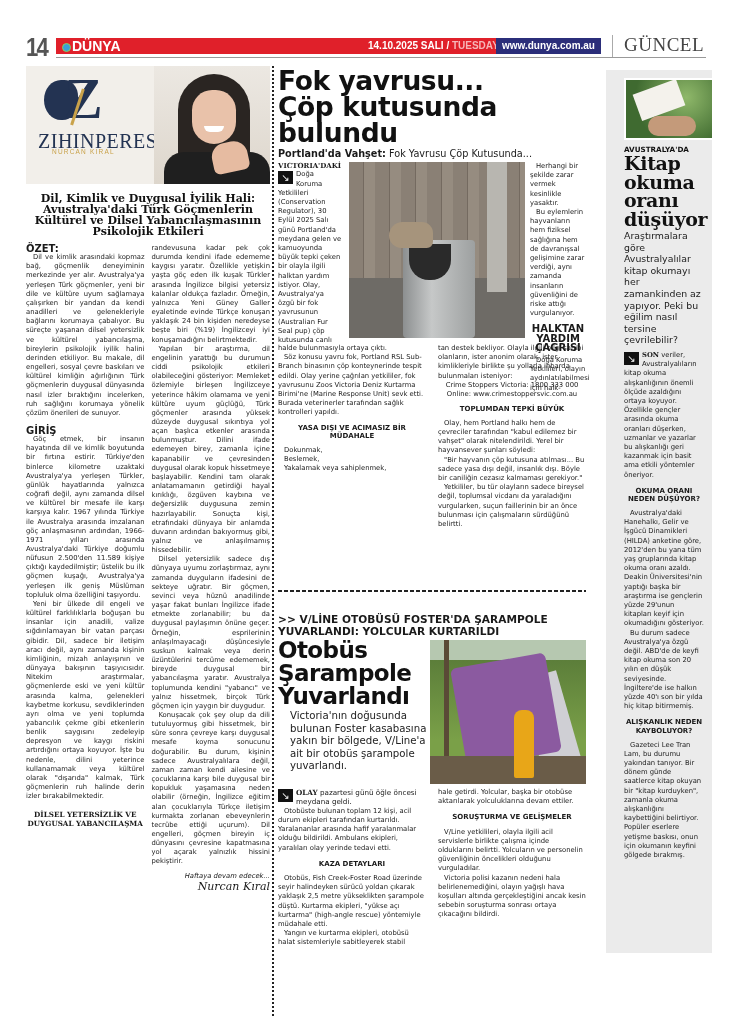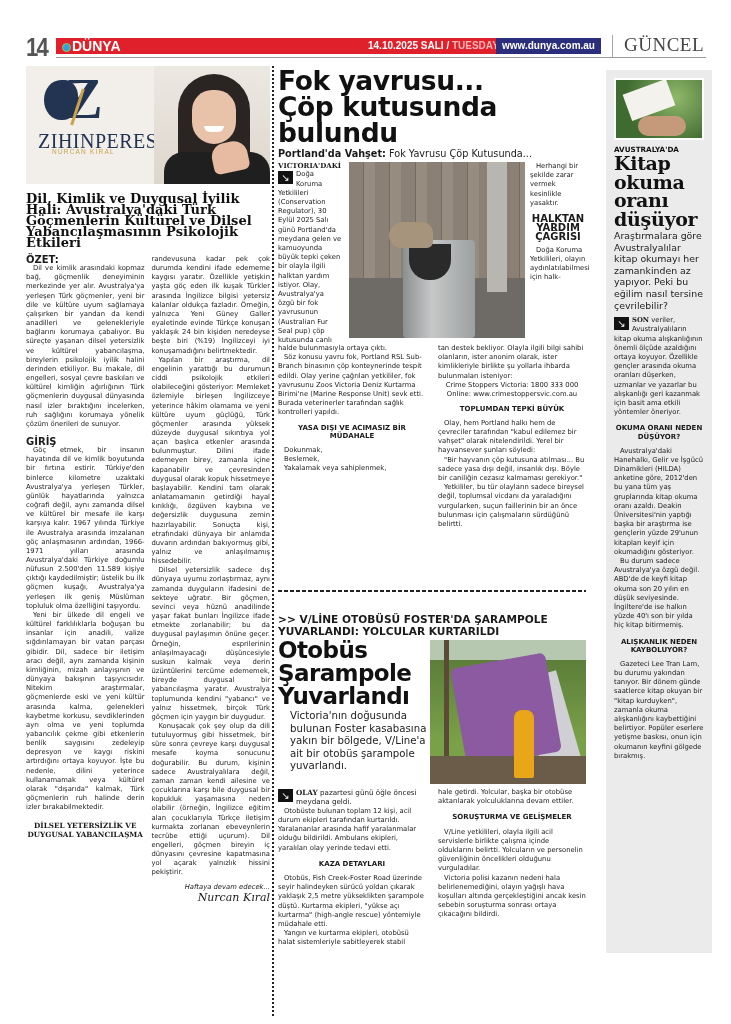--- a/index.html
+++ b/index.html
@@ -27,21 +27,21 @@
   .logo-letter { position: absolute; left: 24px; top: -4px; font-family: "Liberation Serif", serif; font-size: 58px; font-weight: bold; color: #233352; line-height: 58px; }
   .logo-pen { position: absolute; left: 36px; top: 14px; width: 3px; height: 38px; background: #c9a24a; transform: rotate(18deg); }
   .logo-name { position: absolute; left: 12px; top: 64px; font-family: "Liberation Serif", serif; font-size: 20px; color: #233352; letter-spacing: 0.5px; }
   .logo-sub { position: absolute; left: 26px; top: 82px; font-family: "Liberation Sans", sans-serif; font-size: 6.5px; color: #c9a24a; letter-spacing: 1.2px; }
   .portrait { position: absolute; left: 128px; top: 0; width: 116px; height: 118px; background: linear-gradient(180deg, #ece8e2 0%, #ddd6cc 100%); }
   .hijab { position: absolute; left: 24px; top: 8px; width: 72px; height: 96px; background: #2a2522; border-radius: 40px 40px 20px 20px; }
   .face { position: absolute; left: 38px; top: 24px; width: 44px; height: 54px; background: #e9c2aa; border-radius: 22px 22px 24px 24px; }
   .smile { position: absolute; left: 50px; top: 60px; width: 20px; height: 6px; background: #fff; border-radius: 0 0 10px 10px; }
   .jacket { position: absolute; left: 10px; top: 86px; width: 106px; height: 40px; background: #1f1f1f; border-radius: 20px 20px 0 0; }
   .hands { position: absolute; left: 58px; top: 76px; width: 36px; height: 30px; background: #e6bba1; border-radius: 14px 14px 6px 6px; transform: rotate(-12deg); }
-  .left-title { margin-top: 9px; font-family: "DejaVu Serif", serif; font-weight: bold; font-size: 13px; line-height: 11px; color: #111; }
+  .left-title { margin-top: 9px; font-family: "DejaVu Serif", serif; font-weight: bold; font-size: 11px; line-height: 11px; text-align: center; color: #111; }
   .cols2 { display: flex; gap: 7px; margin-top: 7px; }
   .col { flex: 1; font-family: "DejaVu Sans", sans-serif; font-size: 6.8px; line-height: 9.15px; text-align: justify; color: #1a1a1a; }
   .col p { text-indent: 7px; }
   .col .subhead { font-weight: bold; font-size: 10px; text-indent: 0; margin-top: 5px; }
   .col .subhead-serif { font-family: "DejaVu Serif", serif; font-weight: bold; font-size: 7.2px; text-align: center; text-indent: 0; margin-top: 9px; line-height: 9px; }
   .sign-note { font-style: italic; font-size: 6.8px; text-align: right; margin-top: 5px; }
   .signature { font-family: "DejaVu Serif", serif; font-style: italic; font-size: 11px; text-align: right; margin-top: 1px; }
 
   .dotted-sep-v { position: absolute; left: 272px; top: 66px; width: 2px; height: 950px; background: repeating-linear-gradient(180deg, #222 0 2px, transparent 2px 4px); }
 
@@ -86,21 +86,21 @@
   .bus-photo .coach-side { position: absolute; left: 100px; top: 34px; width: 40px; height: 96px; background: #cfcfd4; transform: rotate(-16deg); }
   .bus-photo .road { position: absolute; left: 0; right: 0; bottom: 0; height: 28px; background: #6a5c48; }
   .bus-photo .worker { position: absolute; left: 84px; top: 70px; width: 20px; height: 68px; background: #e8a618; border-radius: 8px 8px 2px 2px; }
   .bus-body { position: absolute; left: 0; top: 174px; width: 308px; display: flex; gap: 12px; }
   .bus-body .c { flex: 1; font-size: 6.8px; line-height: 9.2px; }
   .bus-body p { text-indent: 6px; }
   .bus-body .subhead { font-weight: bold; text-align: center; text-indent: 0; margin: 7px 0 5px; font-size: 7px; }
   .lead-strong { font-family: "DejaVu Serif", serif; font-weight: bold; }
 
   
-  .sidebar { position: absolute; left: 606px; top: 70px; width: 106px; height: 883px; background: #ebebeb; padding: 8px 8px 0 8px; }
+  .sidebar { position: absolute; left: 606px; top: 70px; width: 106px; height: 883px; background: #ebebeb; padding: 8px 8px 0 18px; }
   .side-photo { position: relative; width: 90px; height: 62px; overflow: hidden; background: #4c7a3a; border: 2px solid #fff; }
   .side-photo .bg { position: absolute; inset: 0; background: radial-gradient(circle at 70% 30%, #8fb86a, #3f6a30 70%); }
   .side-photo .book { position: absolute; left: 10px; top: 6px; width: 46px; height: 28px; background: #f4f2ec; transform: rotate(-20deg); }
   .side-photo .hand { position: absolute; left: 22px; top: 36px; width: 48px; height: 20px; background: #c49a7a; border-radius: 10px; }
   .side-kicker { margin-top: 5px; font-weight: bold; font-size: 7.2px; line-height: 9px; color: #111; }
   .side-title { font-family: "DejaVu Serif", serif; font-weight: bold; font-size: 19px; line-height: 18.5px; color: #111; letter-spacing: -0.3px; }
   .side-deck { margin-top: 2px; font-size: 9.4px; line-height: 11.6px; color: #222; }
   .side-body { margin-top: 5px; font-size: 6.8px; line-height: 9.2px; color: #1a1a1a; }
   .side-body p { text-indent: 6px; }
   .side-body .subhead { font-weight: bold; text-align: center; text-indent: 0; margin: 7px 0 5px; font-size: 7px; line-height: 8.6px; }
@@ -173,20 +173,21 @@
     <div class="fok-photo">
       <div class="fence"></div>
       <div class="gravel"></div>
       <div class="gate"></div>
       <div class="bin"></div>
       <div class="bin-bag"></div>
       <div class="seal"></div>
     </div>
     <div class="fok-c3">
       <p>Herhangi bir şekilde zarar vermek kesinlikle yasaktır.</p>
+      <p>Bu eylemlerin hayvanların hem fiziksel sağlığına hem de davranışsal gelişimine zarar verdiği, aynı zamanda insanların güvenliğini de riske attığı vurgulanıyor.</p>
       <p class="subhead">HALKTAN YARDIM ÇAĞRISI</p>
       <p>Doğa Koruma Yetkilileri, olayın aydınlatılabilmesi için halk-</p>
     </div>
     <div class="fok-bottom">
       <div class="c">
         <p style="text-indent:0">halde bulunmasıyla ortaya çıktı.</p>
         <p>Söz konusu yavru fok, Portland RSL Sub-Branch binasının çöp konteynerinde tespit edildi. Olay yerine çağrılan yetkililer, fok yavrusunu Zoos Victoria Deniz Kurtarma Birimi'ne (Marine Response Unit) sevk etti. Burada veterinerler tarafından sağlık kontrolleri yapıldı.</p>
         <p class="subhead">YASA DIŞI VE ACIMASIZ BİR MÜDAHALE</p>
         <p class="list">Dokunmak,</p>
         <p class="list">Beslemek,</p>

